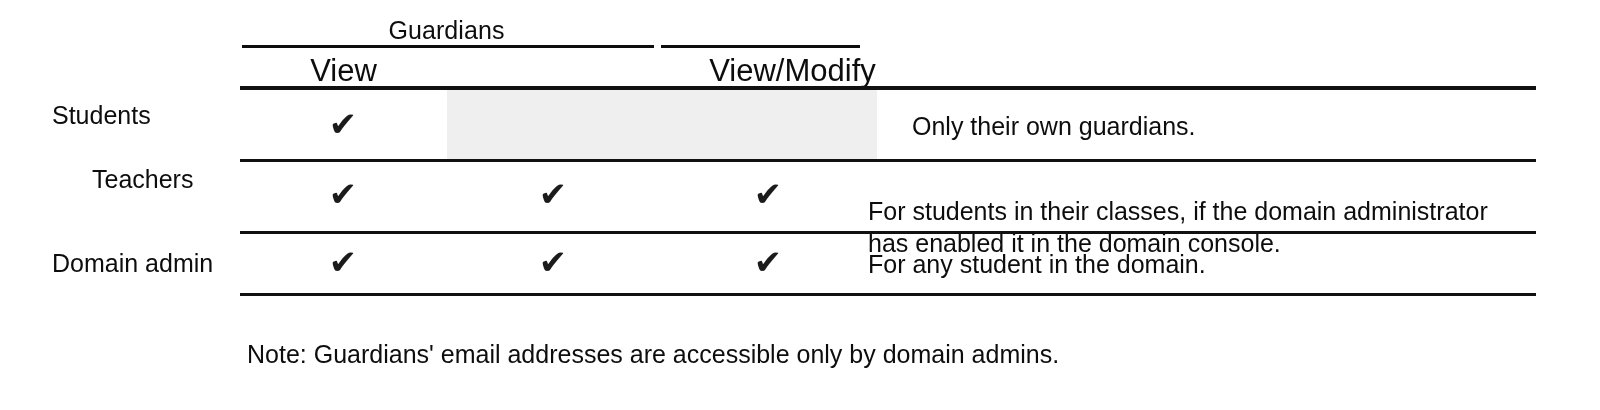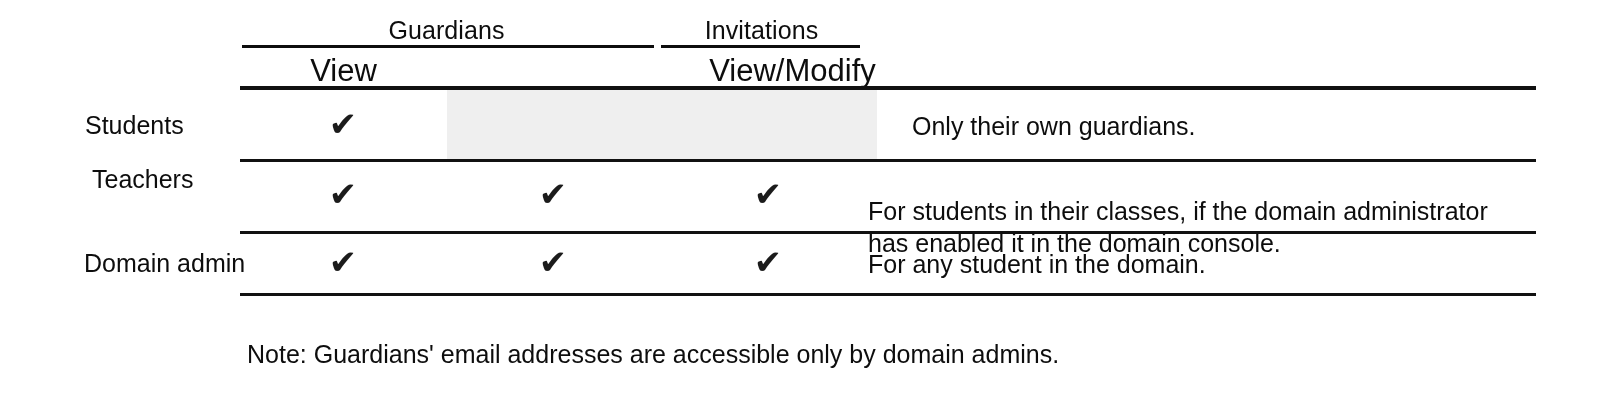--- a/index.html
+++ b/index.html
@@ -117,35 +117,34 @@
 </style>
 </head>
 <body>
 
 <div id="permissions-figure">
 
   <div class="group-label" style="left:240px; top:15px; width:413px;">Guardians</div>
 
   <div class="group-rule" style="left:242px; top:45px; width:412px;"></div>
 
-  <div class="group-label" style="left:662px; top:15px; width:199px;">Invitations</div>
 
   <div class="group-rule" style="left:661px; top:45px; width:199px;"></div>
 
   <div class="sub-label" style="left:240px; top:56px; width:207px;">View</div>
 
   <div class="sub-label" style="left:447px; top:56px; width:213px;margin-top:33px;">Modify</div>
 
   <div class="sub-label" style="left:684px; top:56px; width:217px;">View/Modify</div>
 
   <div class="rule-heavy" style="top:86px;"></div>
 
   <div class="shade-cell" style="left:447px; top:90px; width:430px; height:71px;"></div>
 
-  <div class="row-label" style="top:110px;margin-left:33px;">Students</div>
+  <div class="row-label" style="top:100px;">Students</div>
 
   <div class="check-mark" style="left:312px; top:107px;">✔</div>
 
   <div class="check-mark" style="left:522px; top:107px;"></div>
 
   <div class="check-mark" style="left:737px; top:107px;"></div>
 
   <div class="desc" style="top:110px;margin-left:44px;">Only their own guardians.</div>
 
   <div class="rule-mid" style="top:159px;"></div>
@@ -155,21 +154,21 @@
   <div class="check-mark" style="left:312px; top:177px;">✔</div>
 
   <div class="check-mark" style="left:522px; top:177px;">✔</div>
 
   <div class="check-mark" style="left:737px; top:177px;">✔</div>
 
   <div class="desc" style="top:163px;margin-top:32px;">For students in their classes, if the domain administrator has enabled it in the domain console.</div>
 
   <div class="rule-mid" style="top:231px;"></div>
 
-  <div class="row-label" style="top:248px;margin-left:32px;">Domain admin</div>
+  <div class="row-label" style="top:248px;">Domain admin</div>
 
   <div class="check-mark" style="left:312px; top:245px;">✔</div>
 
   <div class="check-mark" style="left:522px; top:245px;">✔</div>
 
   <div class="check-mark" style="left:737px; top:245px;">✔</div>
 
   <div class="desc" style="top:248px;">For any student in the domain.</div>
 
   <div class="rule-mid" style="top:293px;"></div>

